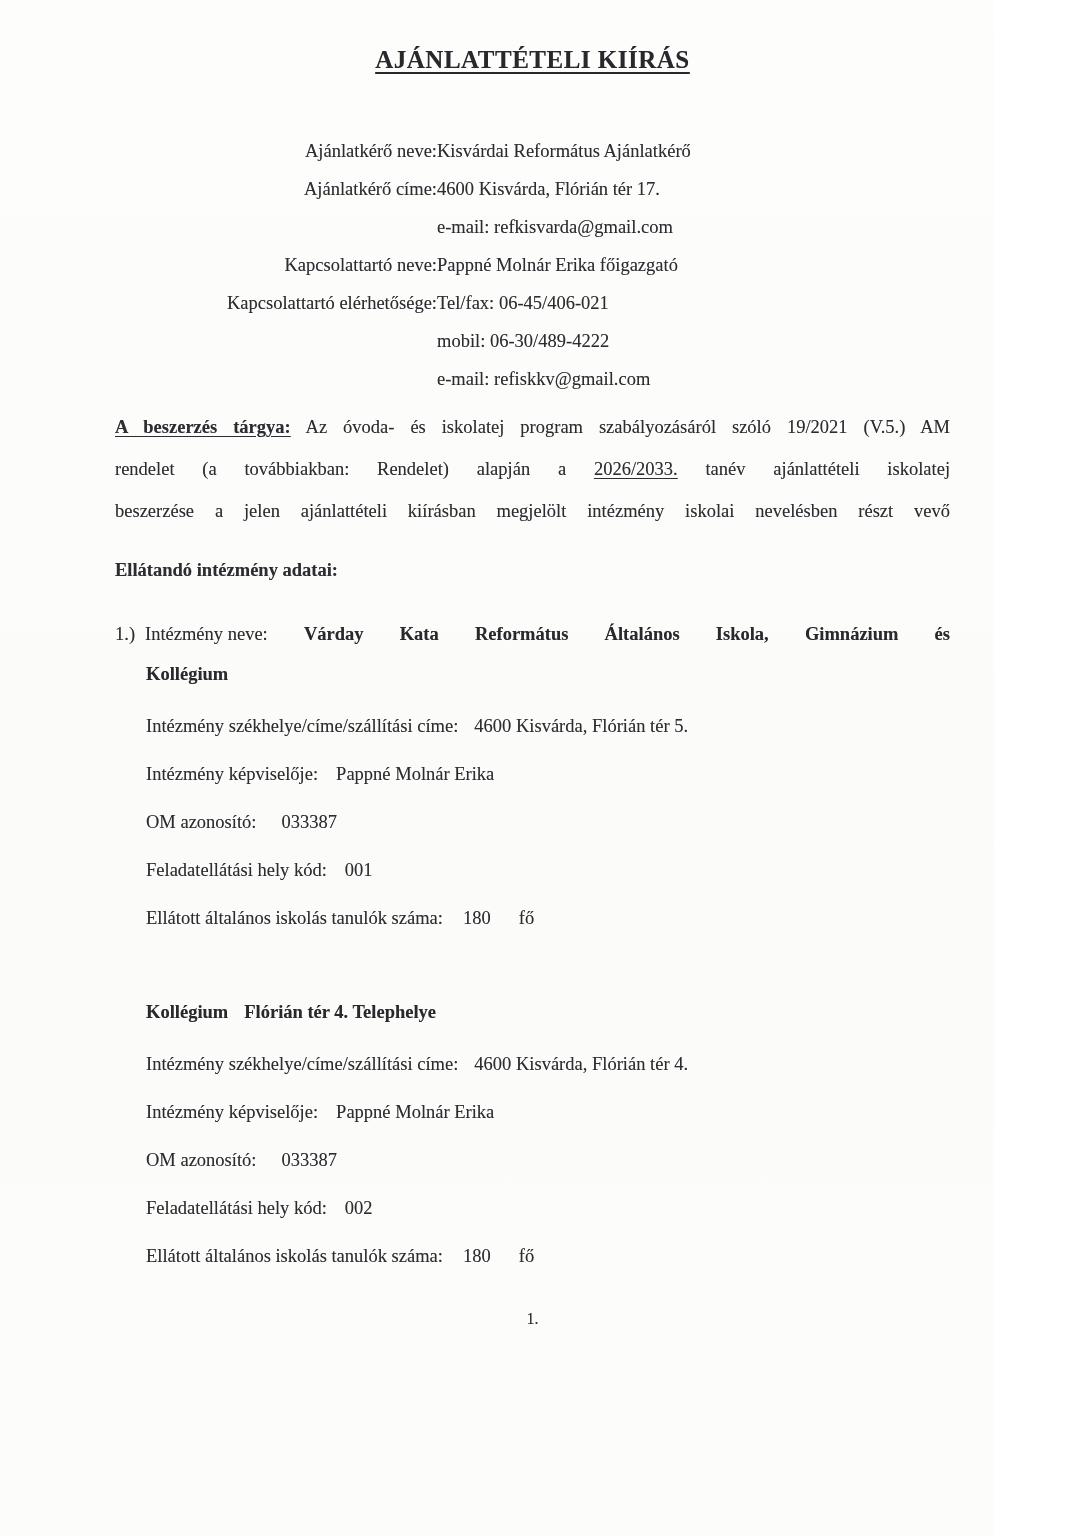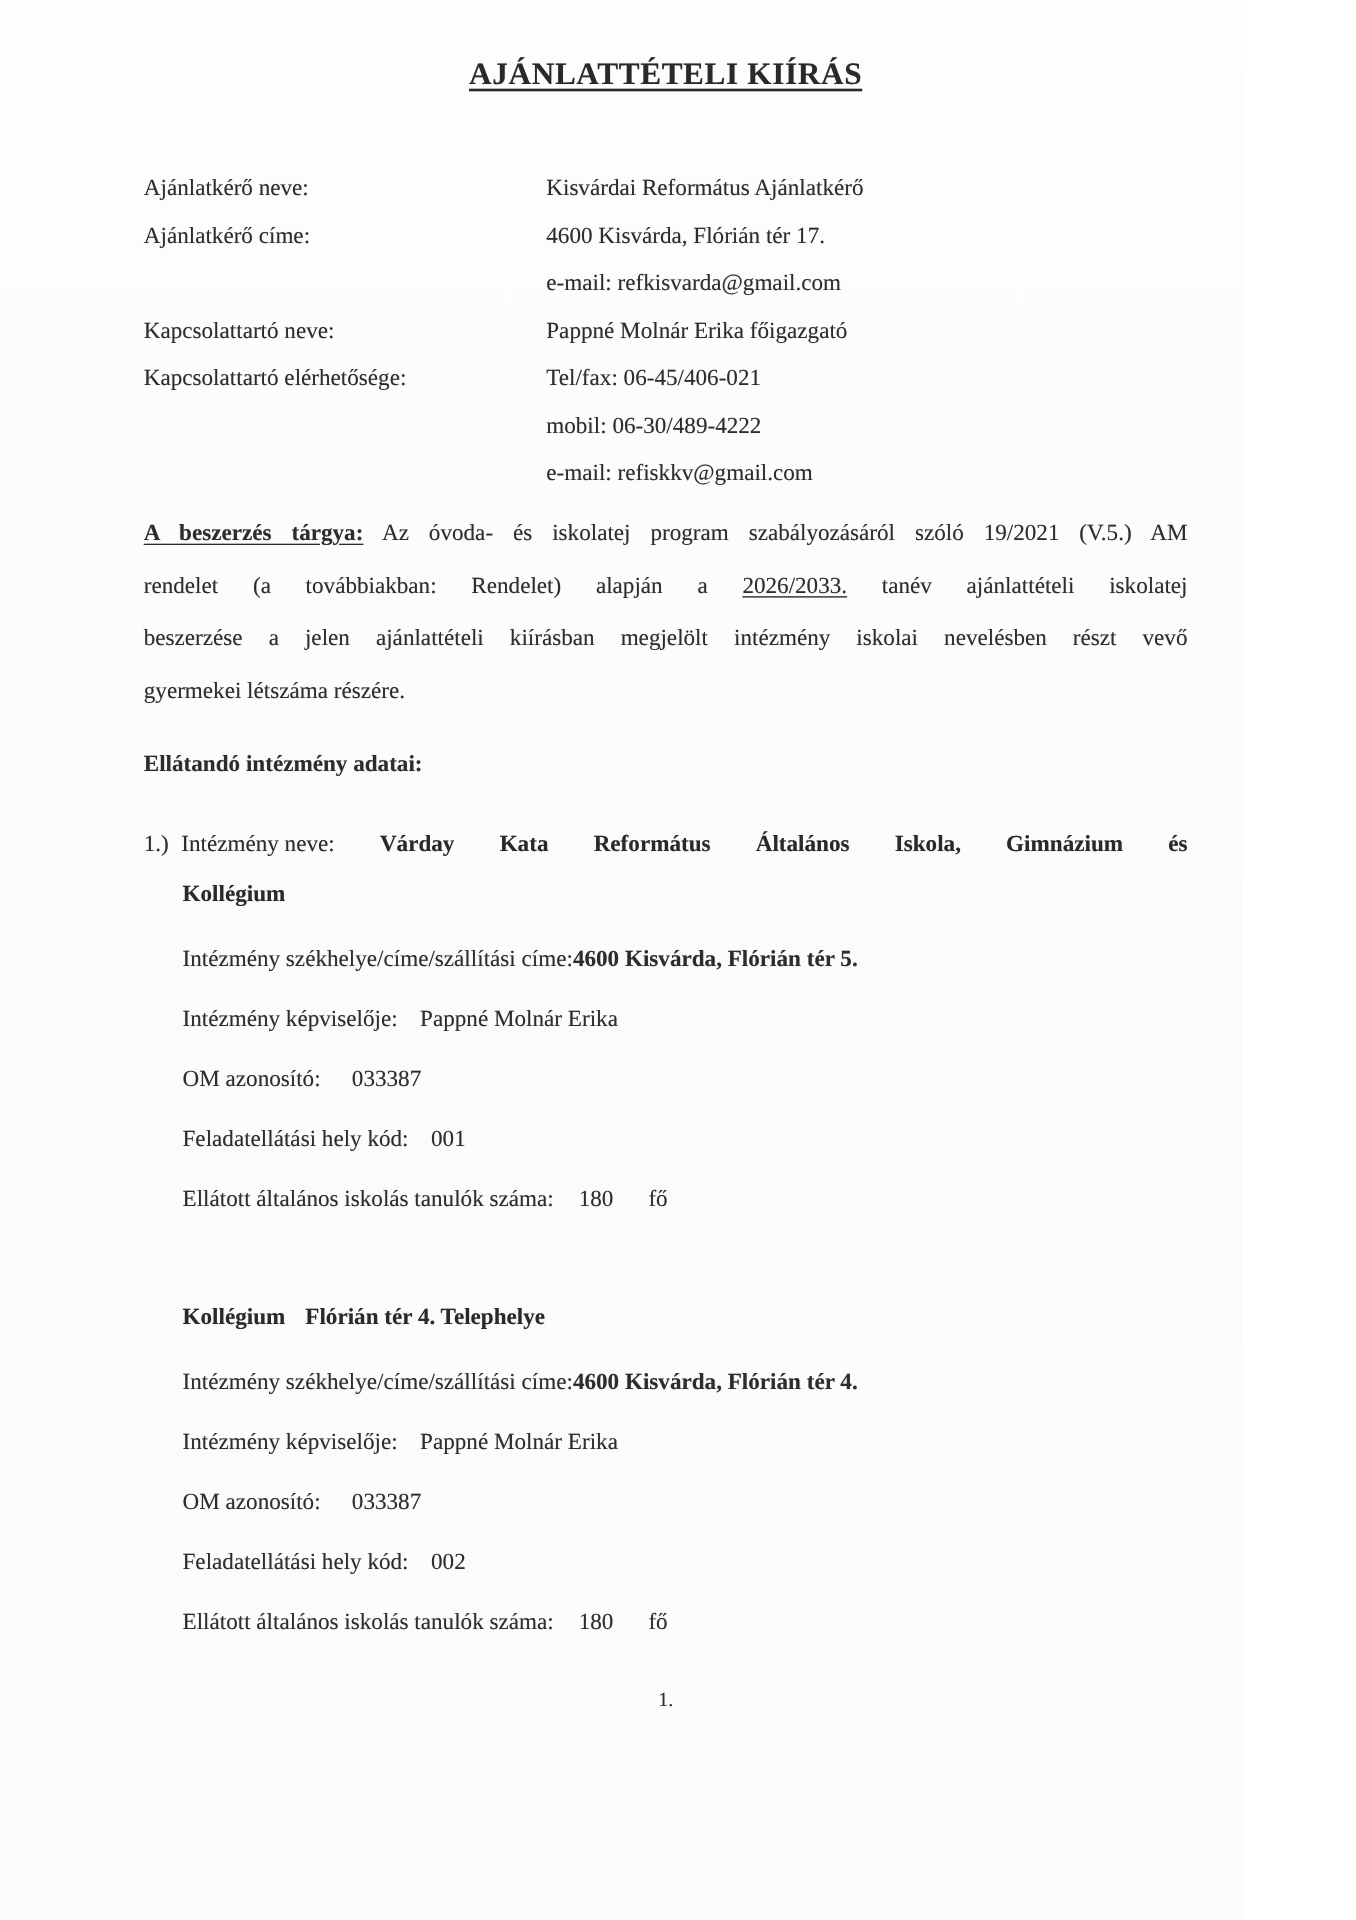--- a/index.html
+++ b/index.html
@@ -27,21 +27,21 @@
     font-size: 25px;
     font-weight: bold;
     letter-spacing: 0.5px;
     text-decoration: underline;
     text-underline-offset: 4px;
     text-decoration-thickness: 2px;
     color: #28282d;
   }
   .contact { margin-top: 58px; }
   .crow { height: 38px; line-height: 38px; white-space: nowrap; }
-  .clabel { display: inline-block; width: 322px; vertical-align: top; }
+  .clabel { display: inline-block; width: 322px; vertical-align: top; text-align: right; }
   .u { text-decoration: underline; text-underline-offset: 3px; }
   .bu { font-weight: bold; text-decoration: underline; text-underline-offset: 3px; }
   .sp { margin-left: 6px; }
 
   .subject { margin-top: 8px; }
   .jline {
     line-height: 42px;
     text-align: justify;
     text-align-last: justify;
     white-space: normal;
@@ -63,21 +63,21 @@
     text-align-last: justify;
   }
   .ib { display: inline-block; }
   .num { display: inline-block; width: 30px; }
   .iname { font-weight: bold; color: #28282d; }
   .name-line2 { margin-left: 31px; line-height: 40px; }
   .extra-gap { margin-left: 16px; }
 
   .details { margin-top: 8px; }
   .drow { height: 48px; line-height: 48px; padding-left: 31px; white-space: nowrap; }
-  .g8  { margin-left: 0; font-weight: bold; }
+  .g8  { margin-left: 16px; }
   .g18 { margin-left: 18px; }
   .g25 { margin-left: 25px; }
   .g20 { margin-left: 20px; }
   .g28 { margin-left: 28px; }
 
   .footer {
     margin-top: 30px;
     text-align: center;
     font-size: 16px;
   }
@@ -118,21 +118,20 @@
       <div class="jline">
         <span class="bu">A beszerzés tárgya:</span>
         <span>Az óvoda- és iskolatej program szabályozásáról szóló 19/2021 (V.5.) AM</span>
       </div>
       <div class="jline">
         <span>rendelet (a továbbiakban: Rendelet) alapján a</span>
         <span class="u">2026/2033.</span>
         <span>tanév ajánlattételi iskolatej</span>
       </div>
       <div class="jline">beszerzése a jelen ajánlattételi kiírásban megjelölt intézmény iskolai nevelésben részt vevő</div>
-      <div class="jline last">gyermekei létszáma részére.</div>
     </section>
 
     <p class="section-heading">Ellátandó intézmény adatai:</p>
 
     <section class="inst">
       <div class="name-line">
         <span class="ib"><span class="num">1.)</span><span>Intézmény neve:</span></span>
         <span class="iname">Várday Kata Református Általános Iskola, Gimnázium és</span>
       </div>
       <div class="name-line2">

